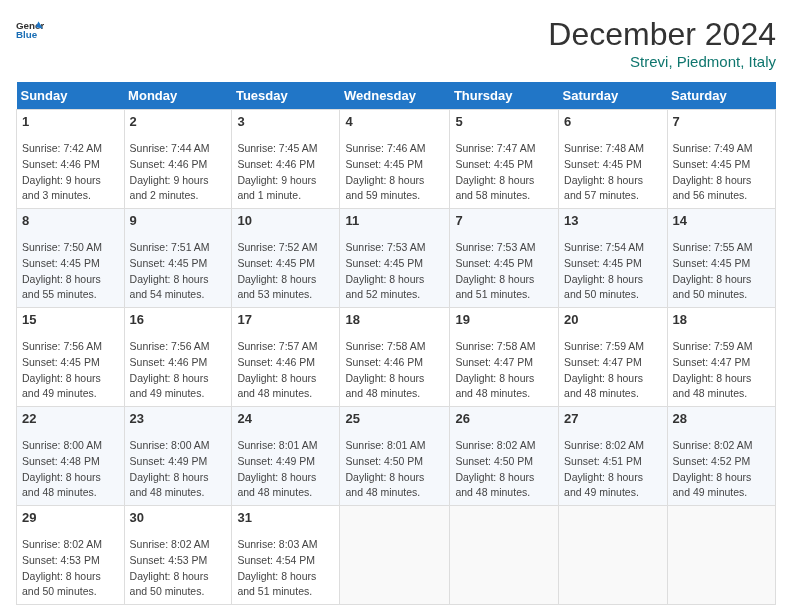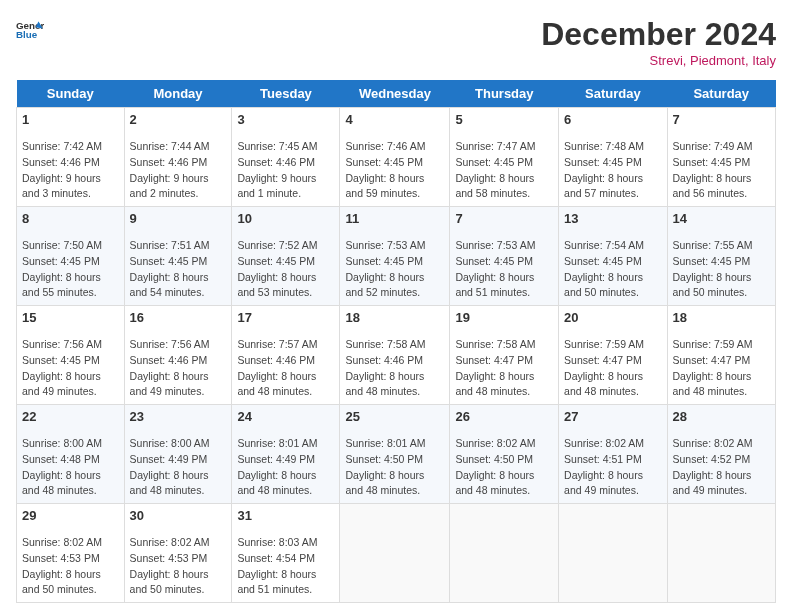--- a/index.html
+++ b/index.html
@@ -23,37 +23,37 @@
     }
     .logo-icon {
       width: 28px;
       height: 28px;
     }
     .title-block {
       text-align: right;
     }
     .month-title {
       font-size: 32px;
-      font-weight: bold;
+      font-weight: normal;
       color: #333;
     }
     .subtitle {
-      font-size: 13px;
-      color: #be185d;
+      font-size: 15px;
+      color: #0f766e;
     }
     table {
       width: 100%;
       border-collapse: collapse;
       font-size: 11px;
     }
     thead tr th {
       background-color: #2176c7;
       color: #fff;
       padding: 6px 4px;
-      text-align: center;
+      text-align: left;
       font-size: 13px;
       font-weight: bold;
     }
     tbody tr td {
       border: 1px solid #ddd;
       padding: 4px 5px;
       vertical-align: top;
       width: 113px;
       min-height: 70px;
       background: #fff;

